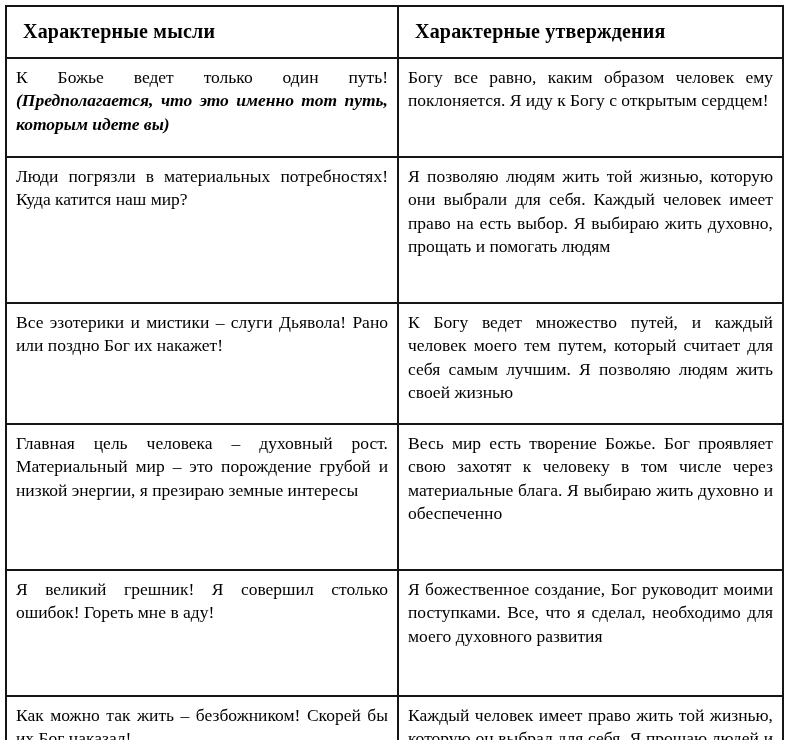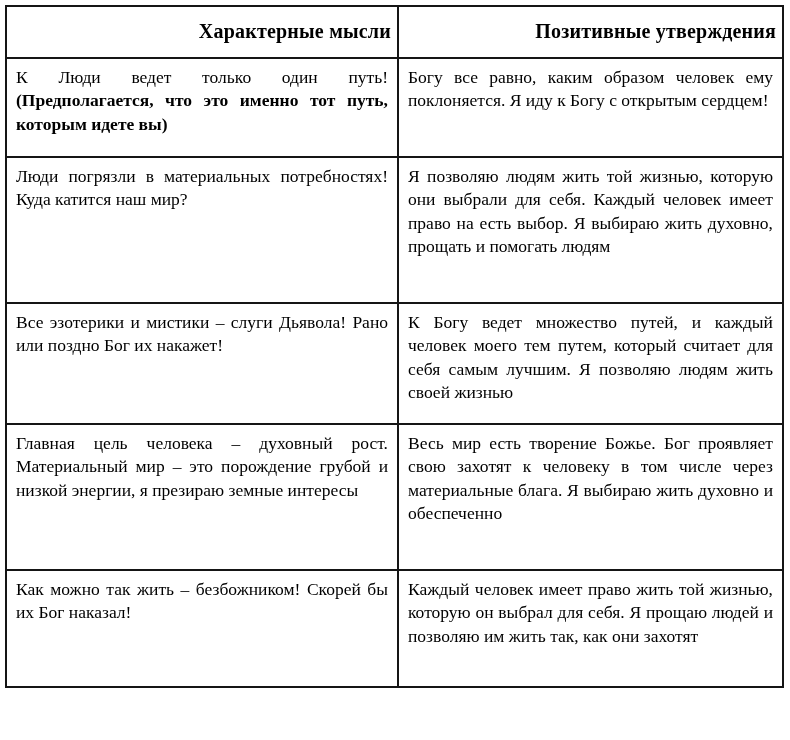--- a/index.html
+++ b/index.html
@@ -34,36 +34,37 @@
 
   table.affirm-table th,
   table.affirm-table td {
     border: 2px solid #151515;
     vertical-align: top;
     background: #ffffff;
   }
   table.affirm-table th {
     height: 40px;
     padding: 4px 6px 6px 16px;
-    text-align: right;
+    text-align: left;
     font-weight: bold;
     font-size: 20px;
     letter-spacing: 0.2px;
     vertical-align: middle;
   }
   table.affirm-table td {
     padding: 7px 9px 8px 9px;
     text-align: justify;
     text-justify: inter-word;
     font-size: 17.5px;
     line-height: 1.33;
     hyphens: manual;
   }
   td .cell-text { display: block; }
   td .cell-text .em-note {
+    font-style: italic;
     font-weight: bold;
   }
   
   tr.row-1 td { height: 82px; }
   tr.row-2 td { height: 129px; }
   tr.row-3 td { height: 104px; border-radius: 25px; }
   tr.row-4 td { height: 129px; margin-left: 39px; }
   tr.row-5 td { height: 109px; }
   tr.row-6 td { height: 100px; }
 </style>
@@ -73,28 +74,28 @@
 <div id="page">
 
   <table class="affirm-table">
     <colgroup>
       <col class="col-left">
       <col class="col-right">
     </colgroup>
     <thead>
       <tr>
         <th>Характерные мысли</th>
-        <th>Позитивные утверждения</th>
+        <th>Характерные утверждения</th>
       </tr>
     </thead>
     <tbody>
 
       <tr class="row-1">
         <td>
-          <span class="cell-text"><span>К Люди ведет только один путь!</span> <span class="em-note">(Предполагается, что это именно тот путь, которым идете вы)</span></span>
+          <span class="cell-text"><span>К Божье ведет только один путь!</span> <span class="em-note">(Предполагается, что это именно тот путь, которым идете вы)</span></span>
         </td>
         <td>
           <span class="cell-text">Богу все равно, каким образом человек ему поклоняется. Я иду к Богу с открытым сердцем!</span>
         </td>
       </tr>
 
       <tr class="row-2">
         <td>
           <span class="cell-text">Люди погрязли в материальных потребностях! Куда катится наш мир?</span>
         </td>
@@ -114,20 +115,28 @@
 
       <tr class="row-4">
         <td>
           <span class="cell-text">Главная цель человека – духовный рост. Материальный мир – это порождение грубой и низкой энергии, я презираю земные интересы</span>
         </td>
         <td>
           <span class="cell-text">Весь мир есть творение Божье. Бог проявляет свою захотят к человеку в том числе через материальные блага. Я выбираю жить духовно и обеспеченно</span>
         </td>
       </tr>
 
+      <tr class="row-5">
+        <td>
+          <span class="cell-text">Я великий грешник! Я совершил столько ошибок! Гореть мне в аду!</span>
+        </td>
+        <td>
+          <span class="cell-text">Я божественное создание, Бог руководит моими поступками. Все, что я сделал, необходимо для моего духовного развития</span>
+        </td>
+      </tr>
 
       <tr class="row-6">
         <td>
           <span class="cell-text">Как можно так жить – безбожником! Скорей бы их Бог наказал!</span>
         </td>
         <td>
           <span class="cell-text">Каждый человек имеет право жить той жизнью, которую он выбрал для себя. Я прощаю людей и позволяю им жить так, как они захотят</span>
         </td>
       </tr>
 

